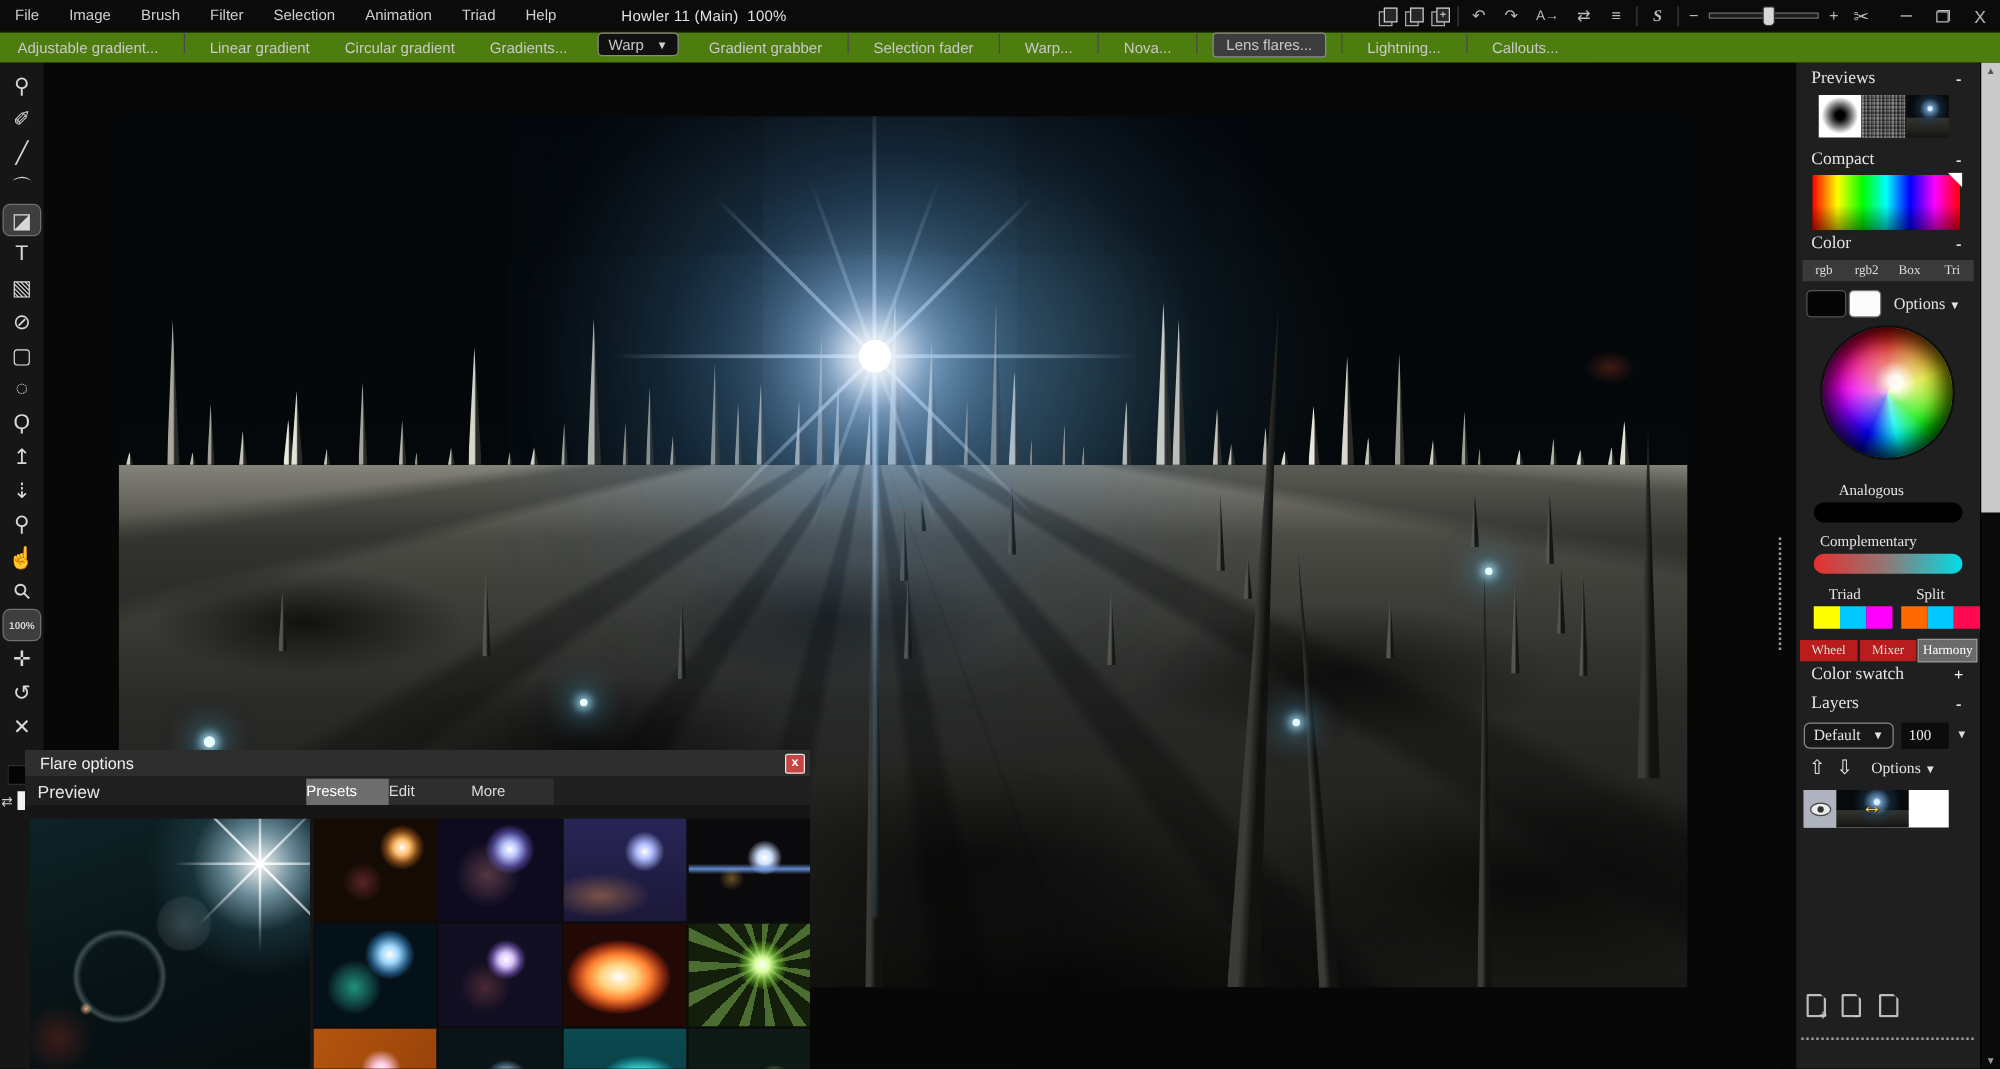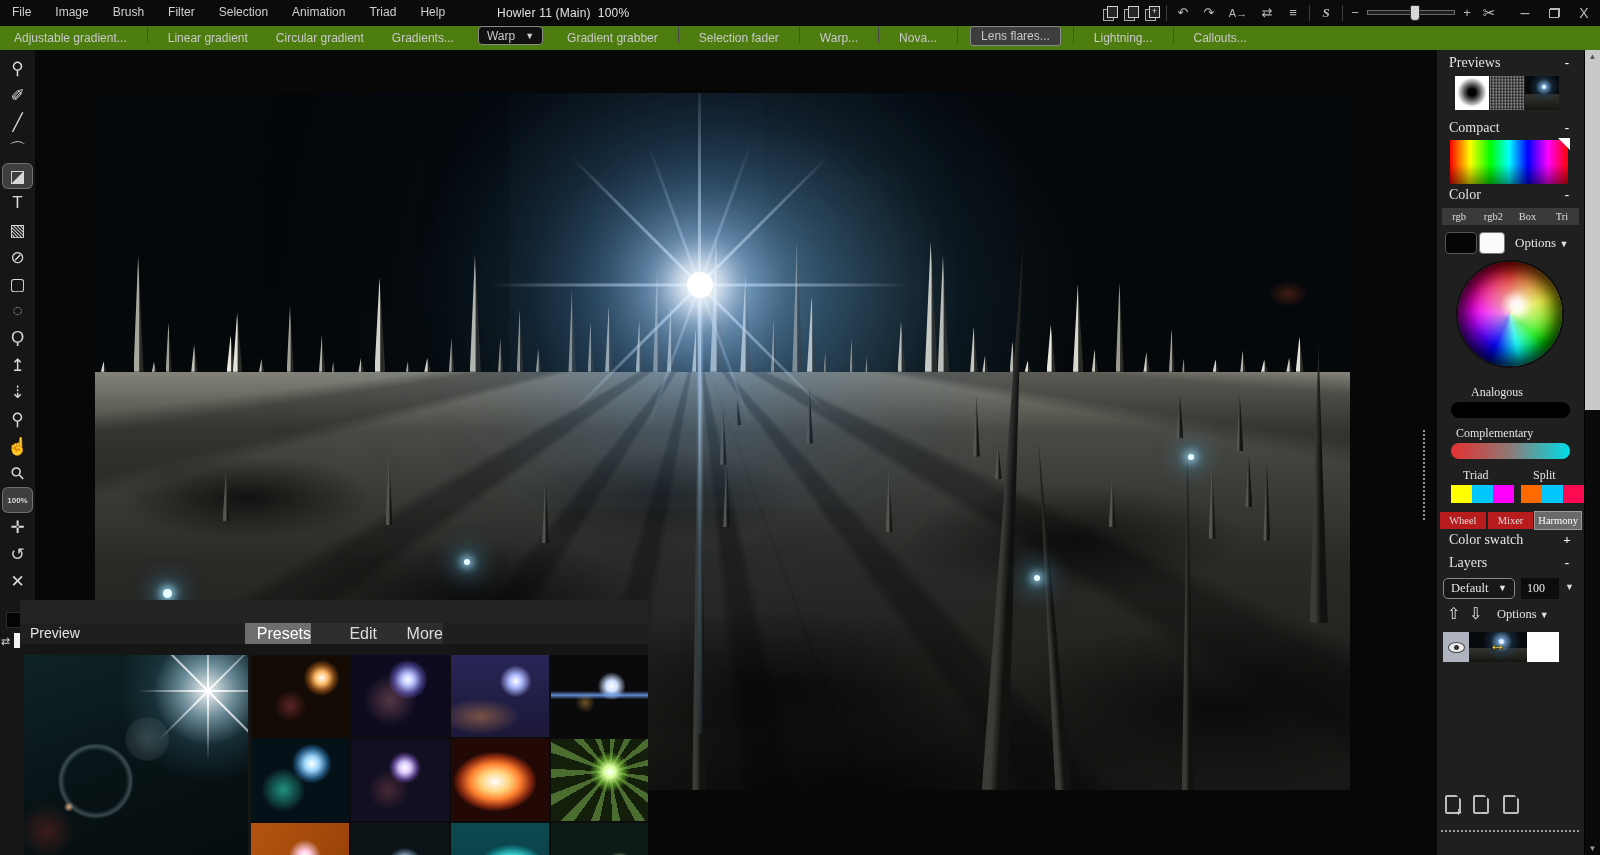--- a/index.html
+++ b/index.html
@@ -147,21 +147,21 @@
 
   
   #flare-dialog { position:absolute; left:20px; top:600px; width:628px; height:255px; background:#232323; z-index:55; }
   #fd-titlebar { position:absolute; left:0; top:0; width:628px; height:22px; background:#2e2e2e; border-bottom:1px solid #1a1a1a; }
   #fd-title { position:absolute; left:12px; top:3px; font-size:13px; color:#f0f0f0; }
   #fd-close { position:absolute; right:4px; top:3px; width:16px; height:16px; background:#c64444; border:1px solid #e8e8e8;
       color:#fff; font-size:10px; font-weight:bold; text-align:center; line-height:14px; border-radius:2px; }
   #fd-tabrow { position:absolute; left:0; top:23px; width:628px; height:21px; background:#1f1f1f; }
   #fd-preview-label { position:absolute; left:10px; top:2px; font-size:14px; color:#e6e6e6; }
   #fd-tabs { position:absolute; left:225px; top:0; height:21px; display:flex; background:#2e2e2e; }
-  .fd-tab { width:66px; text-align:right; font-size:16px; color:#ddd; line-height:21px; }
+  .fd-tab { width:66px; text-align:left; font-size:12px; color:#ddd; line-height:21px; }
   .fd-tab.active { background:#6e6e6e; color:#fff; }
   #fd-content { position:absolute; left:0; top:44px; width:628px; height:211px; background:#161616; overflow:hidden; }
   #fd-bigpreview { position:absolute; left:4px; top:11px; width:224px; height:200px; overflow:hidden;
       background: radial-gradient(circle 90px at 82% 18%, rgba(255,255,255,.95), rgba(170,215,235,.6) 30%, rgba(60,120,140,.25) 60%, rgba(0,0,0,0) 100%),
                   radial-gradient(circle 30px at 55% 42%, rgba(150,170,175,.30), rgba(150,170,175,.12) 70%, transparent 75%),
                   radial-gradient(circle 38px at 32% 63%, rgba(20,40,45,.0) 80%, rgba(150,180,185,.35) 92%, transparent 100%),
                   radial-gradient(circle 5px at 20% 76%, rgba(255,190,140,.9), transparent 100%),
                   radial-gradient(circle 28px at 10% 88%, rgba(120,40,30,.45), transparent 100%),
                   linear-gradient(160deg, #0e2326, #081316 55%, #060d0f); }
   .bp-ray { position:absolute; left:calc(82% - 1px); top:calc(18% - 70px); width:2px; height:140px;
@@ -477,20 +477,24 @@
     <div id="panel-dots"></div>
   </div>
 
   <div id="vscroll">
     <div id="vs-track"></div>
     <span id="vs-up">▲</span>
     <span id="vs-down">▼</span>
   </div>
 
   <div id="flare-dialog">
+    <div id="fd-titlebar">
+      <span id="fd-title">Flare options</span>
+      <span id="fd-close">x</span>
+    </div>
     <div id="fd-tabrow">
       <span id="fd-preview-label">Preview</span>
       <div id="fd-tabs">
         <span class="fd-tab active">Presets</span>
         <span class="fd-tab">Edit</span>
         <span class="fd-tab">More</span>
       </div>
     </div>
     <div id="fd-content">
       <div id="fd-bigpreview">

